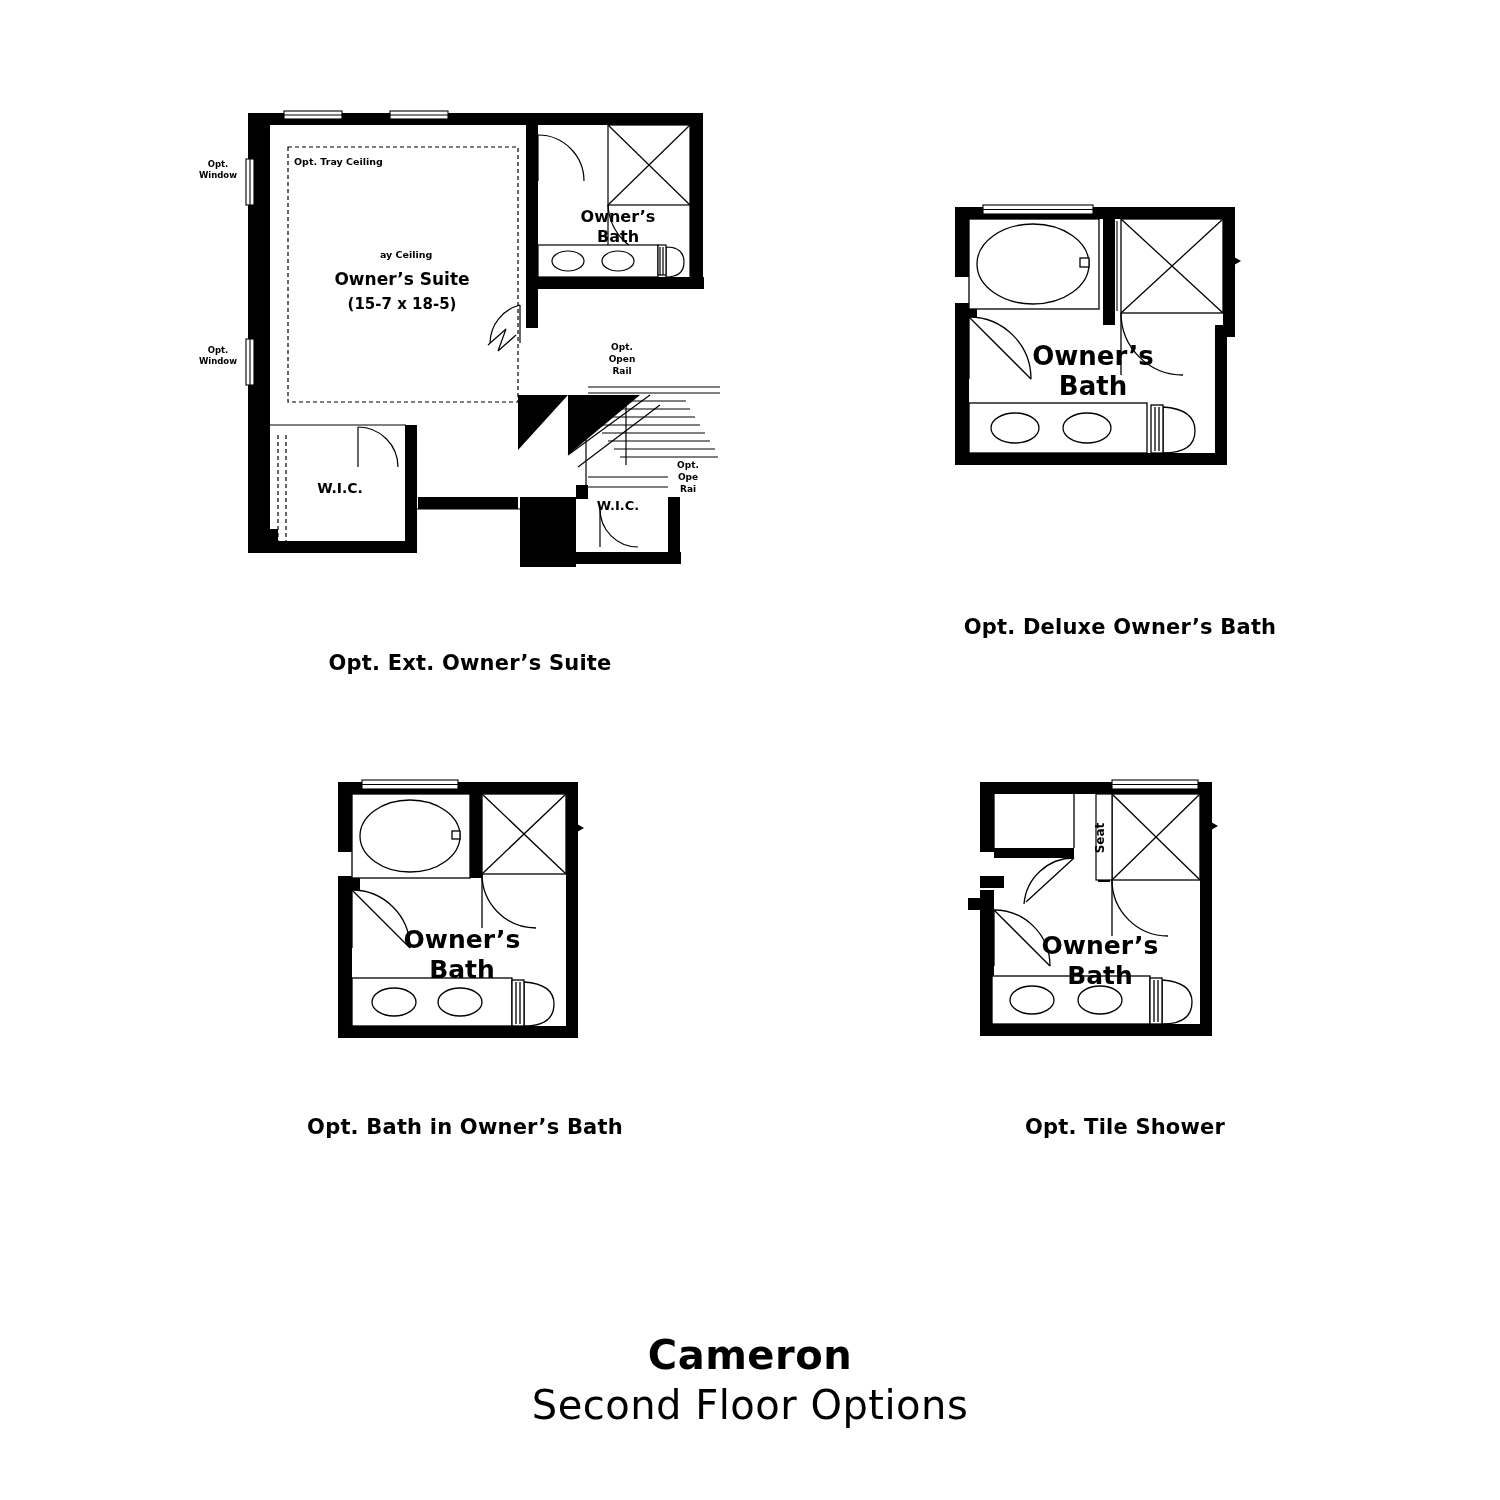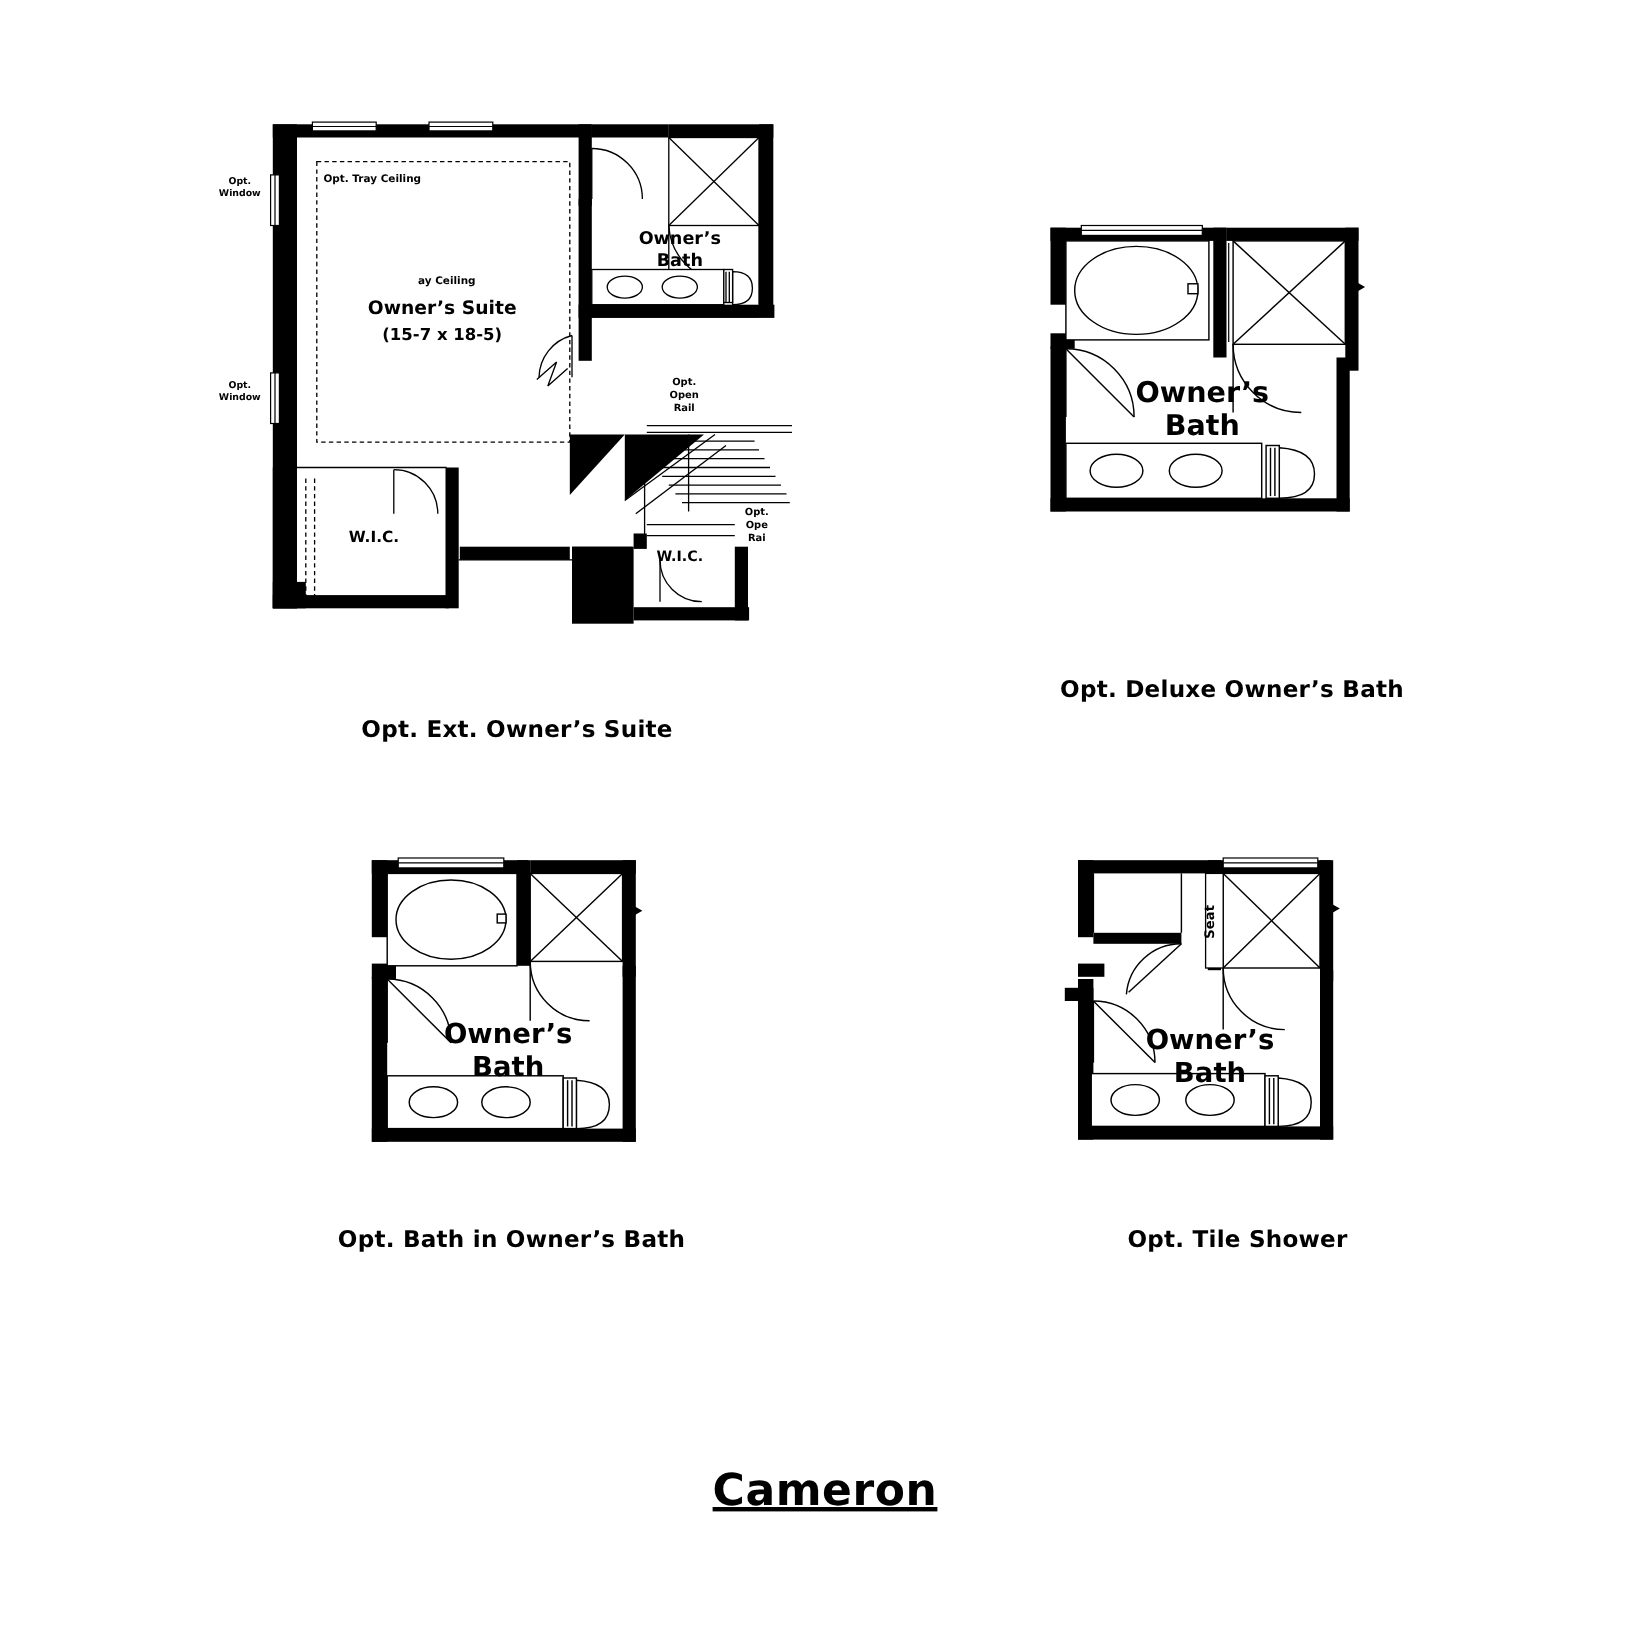--- a/index.html
+++ b/index.html
@@ -48,21 +48,20 @@
     left: 0;
     top: 1330px;
     width: 100%;
     text-align: center;
   }
   #title-line1 {
     font-size: 40px;
     font-weight: 700;
     letter-spacing: 0.5px;
     line-height: 1.25;
-    text-decoration: underline;
   }
   #title-line2 {
     font-size: 40px;
     font-weight: 400;
     letter-spacing: 0.5px;
     line-height: 1.25;
   }
   svg { display: block; overflow: visible; }
   .rm-label { font-family: "DejaVu Sans", "Liberation Sans", sans-serif; font-weight: 700; }
   .sm-label { font-family: "DejaVu Sans", "Liberation Sans", sans-serif; font-weight: 700; }
@@ -400,13 +399,14 @@
       </g>
     </g>
     <text class="rm-label" x="140" y="184" font-size="25" text-anchor="middle">Owner’s</text>
     <text class="rm-label" x="140" y="214" font-size="25" text-anchor="middle">Bath</text>
   </svg>
 </div>
 <div class="caption" id="cap4">Opt. Tile Shower</div>
 
 <div id="title-block">
   <div id="title-line1">Cameron</div>
+  <div id="title-line2">Second Floor Options</div>
 </div>
 
 </body></html>

